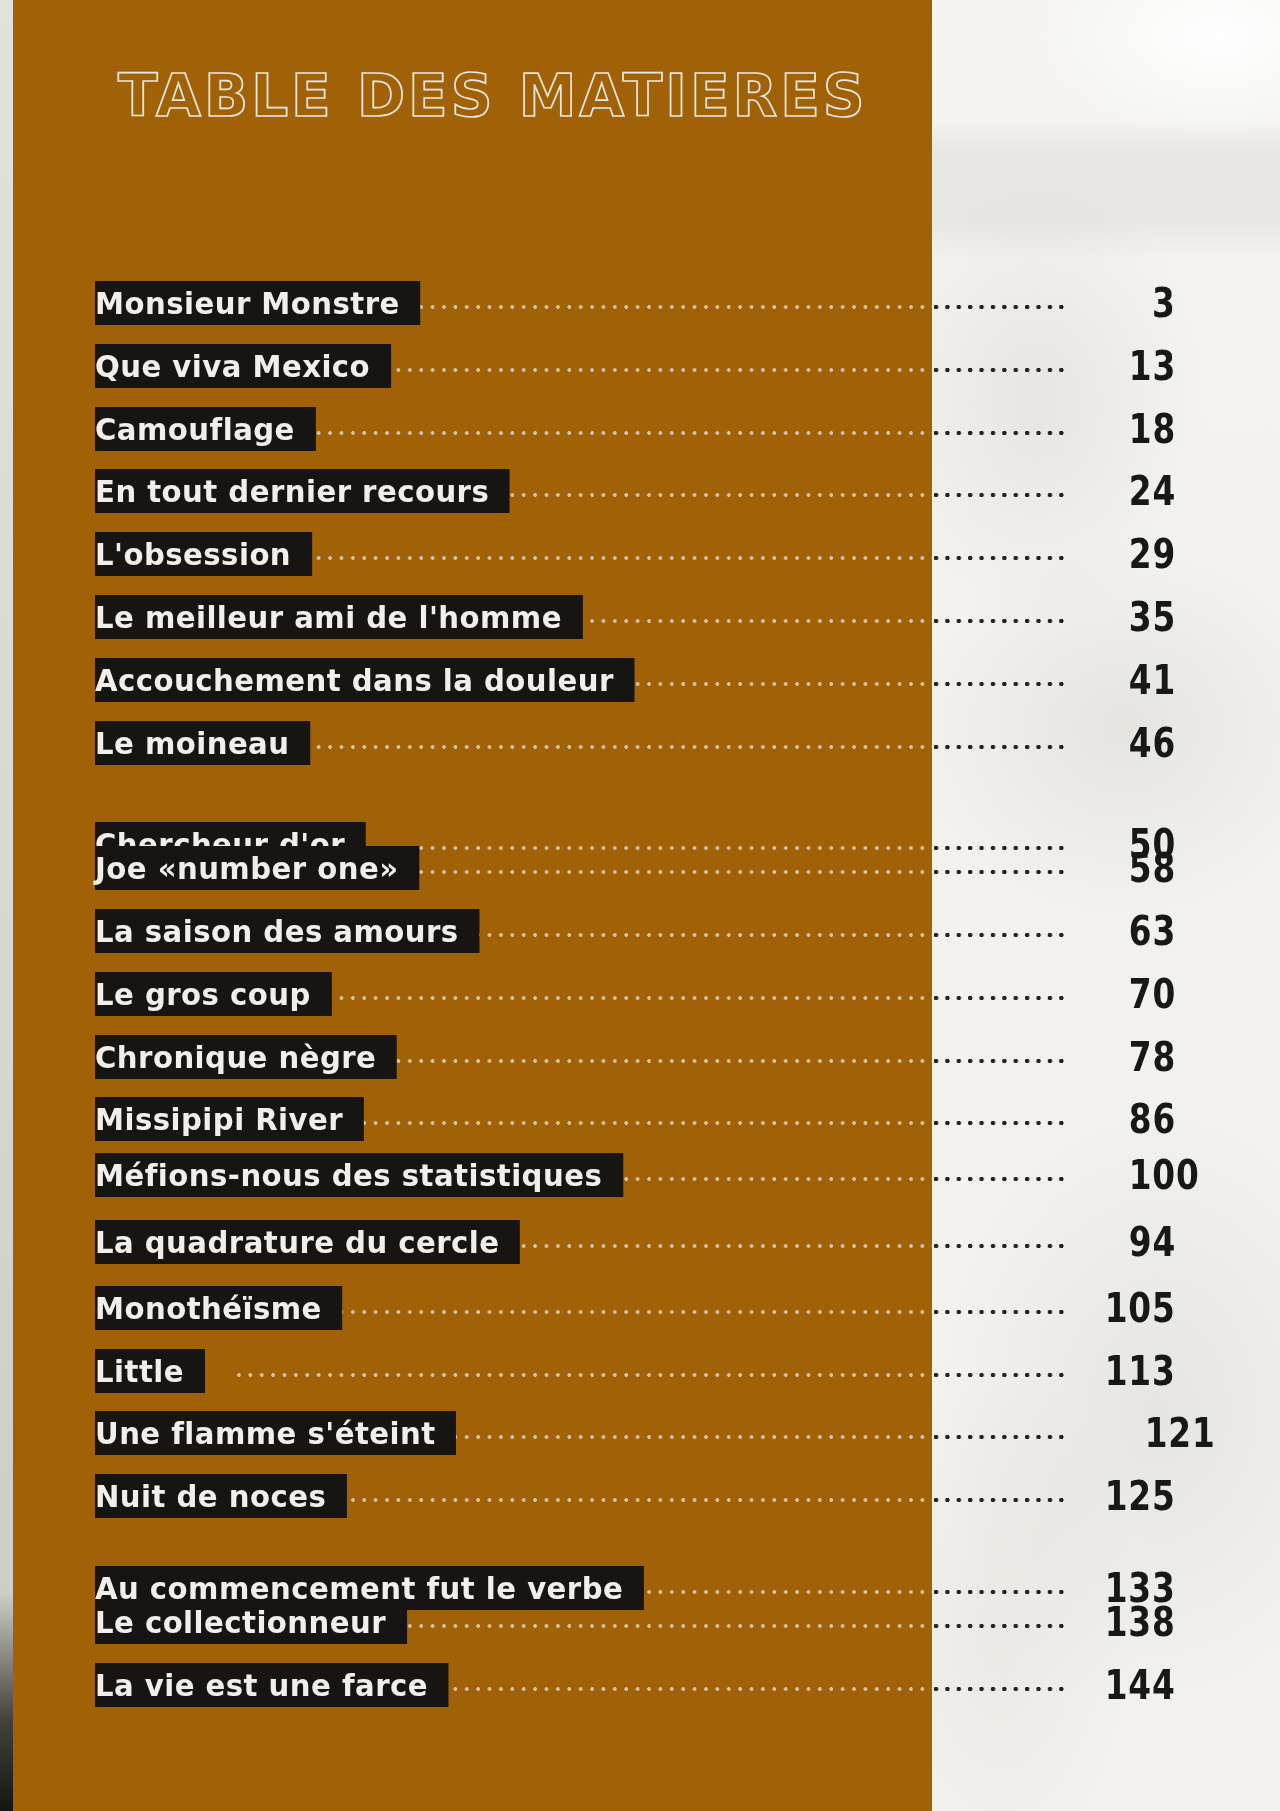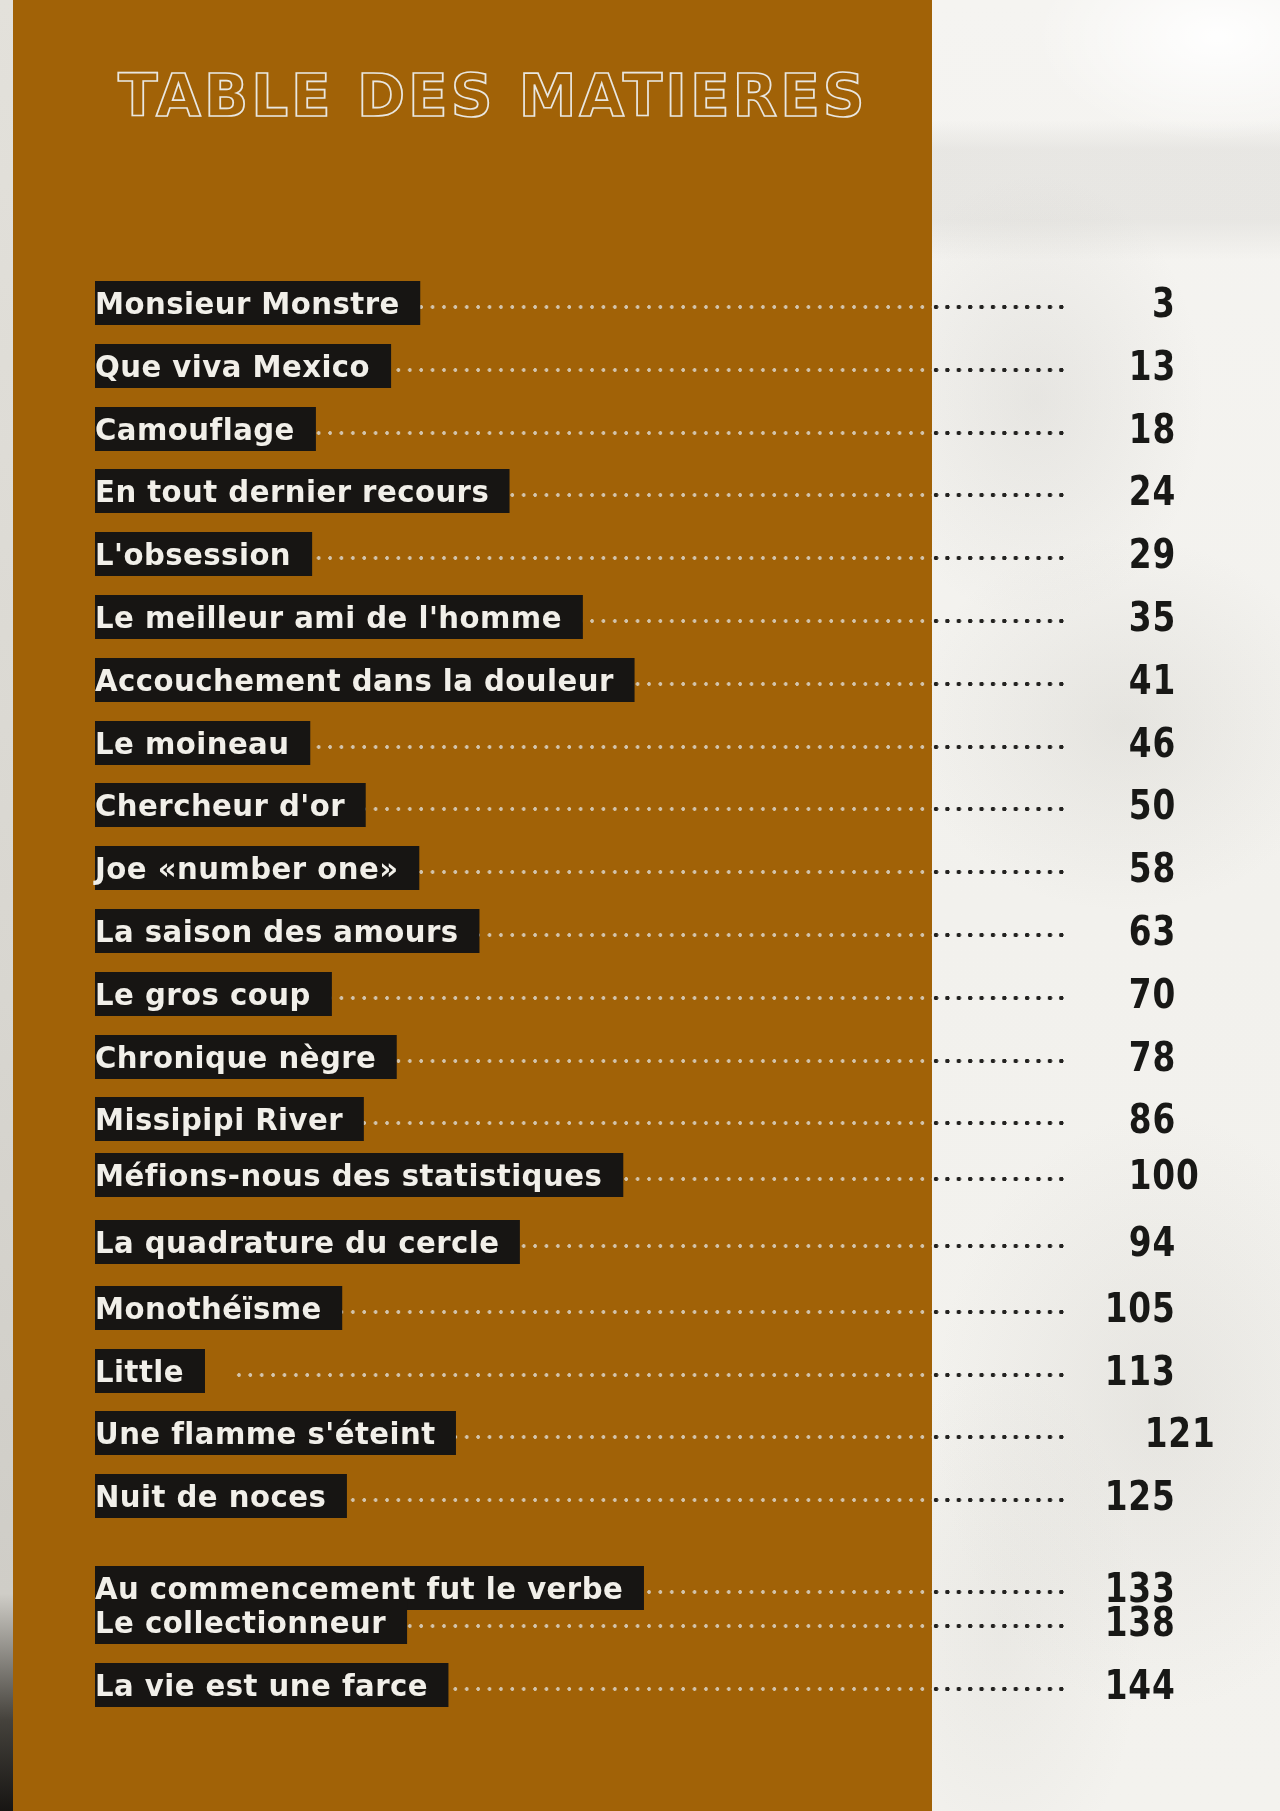--- a/index.html
+++ b/index.html
@@ -108,21 +108,21 @@
         <span class="dots dots-r"></span>
         <span class="label">Accouchement dans la douleur</span>
         <span class="num">41</span>
       </div>
       <div class="row" style="top: 721px;">
         <span class="dots dots-l"></span>
         <span class="dots dots-r"></span>
         <span class="label">Le moineau</span>
         <span class="num">46</span>
       </div>
-      <div class="row" style="top: 783px;">
+      <div class="row" style="top: 822px;">
         <span class="dots dots-l"></span>
         <span class="dots dots-r"></span>
         <span class="label">Chercheur d'or</span>
         <span class="num">50</span>
       </div>
       <div class="row" style="top: 846px;">
         <span class="dots dots-l"></span>
         <span class="dots dots-r"></span>
         <span class="label">Joe «number one»</span>
         <span class="num">58</span>

